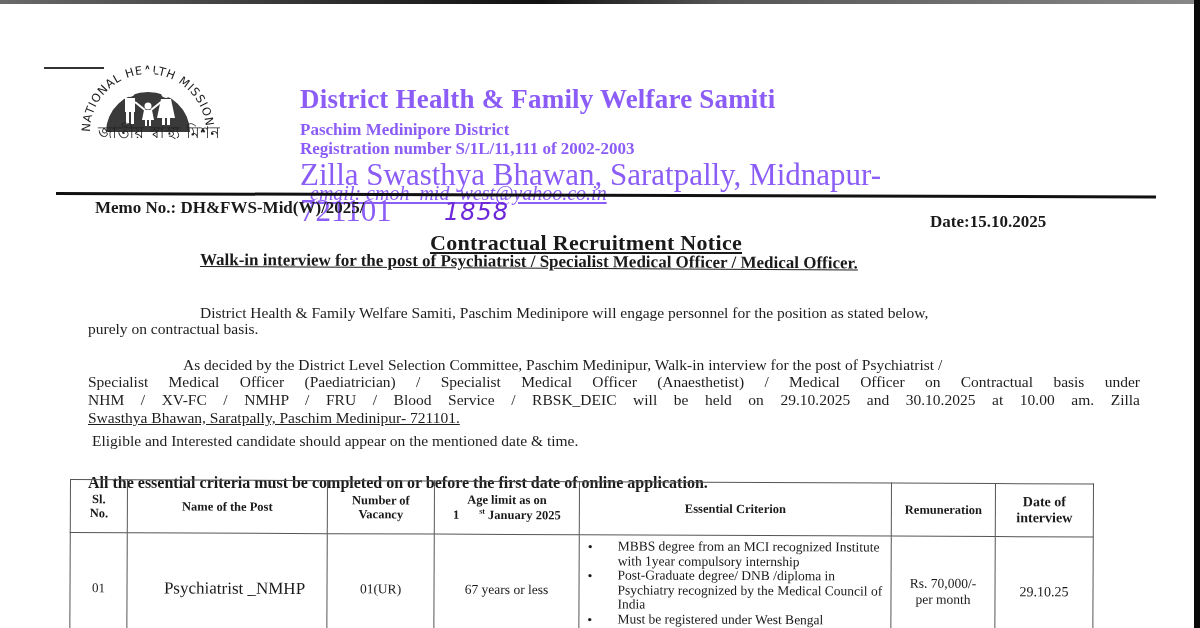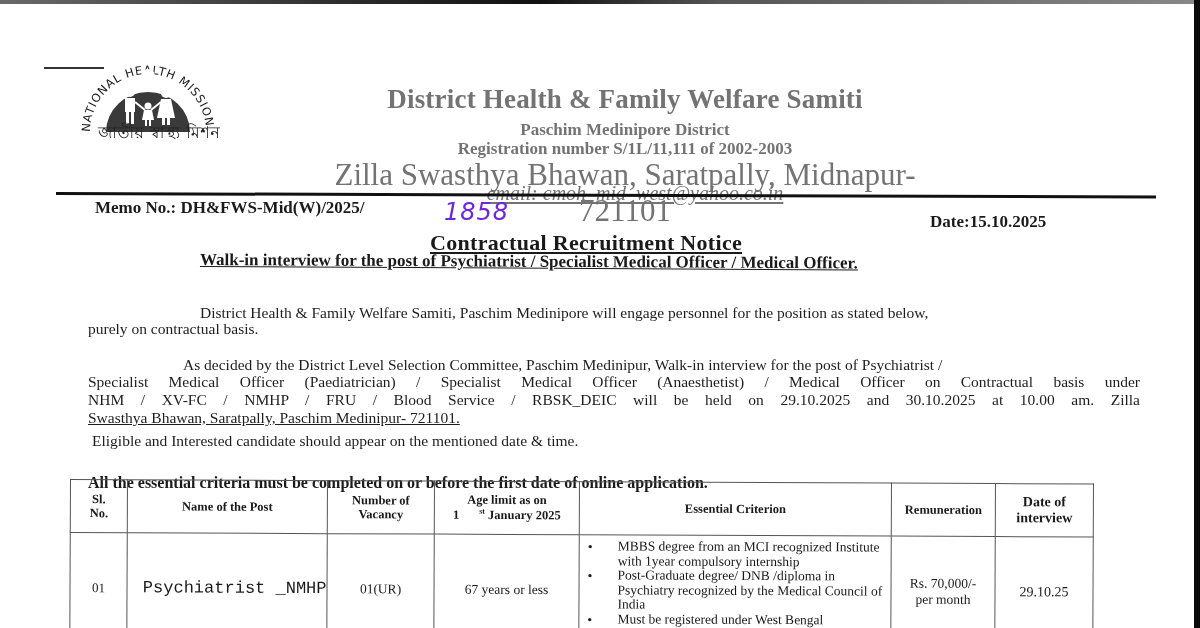--- a/index.html
+++ b/index.html
@@ -9,21 +9,21 @@
   .top-edge { position: absolute; left: 0; top: 0; width: 1200px; height: 4px;
     background: linear-gradient(90deg, #6a6a6a 0%, #2a2a2a 30%, #111 45%, #555 60%, #888 100%); }
   .right-edge { position: absolute; right: 0; top: 0; width: 6px; height: 628px; background: #0a0a0a; }
 
   
   .logo { position: absolute; left: 48px; top: 40px; width: 190px; height: 100px; }
   .logo-line { position: absolute; left: 44px; top: 67px; width: 60px; height: 2px; background: #333; }
   .bengali { position: absolute; left: 98px; top: 120px; font-size: 16px; font-family: "DejaVu Sans", sans-serif; color: #222; letter-spacing: 0.5px; }
 
   
-  .hdr { position: absolute; left: 300px; width: 650px; text-align: center; color: #737373; }
+  .hdr { position: absolute; left: 300px; width: 650px; color: #8b5cf6; }
   .h-title { top: 84px; font-size: 27px; font-weight: bold; letter-spacing: 0.2px; }
   .h-district { top: 120px; font-size: 17px; font-weight: bold; }
   .h-reg { top: 139px; font-size: 17px; font-weight: bold; }
   .h-addr { top: 157px; font-size: 31px; }
   .h-email { top: 182px; font-size: 20px; font-style: italic; text-decoration: underline; text-underline-offset: 2px; left: 310px; width: 650px; }
 
   .rule { position: absolute; left: 56px; top: 192px; width: 1100px; height: 3px; background: #111; transform: rotate(0.18deg); transform-origin: left; }
 
   .memo { position: absolute; left: 95px; top: 198px; font-size: 17px; font-weight: bold; }
   .memo-num { position: absolute; left: 444px; top: 198px; font-size: 24px; font-style: italic; color: #6d28d9; font-family: "DejaVu Sans", sans-serif; letter-spacing: 1px; }
@@ -41,21 +41,21 @@
   .tbl { position: absolute; left: 70px; top: 479px; border-collapse: collapse; transform: rotate(0.25deg); transform-origin: left top; }
   .tbl td, .tbl th { border: 1.5px solid #555; vertical-align: middle; text-align: center; }
   .tbl th { font-weight: bold; font-size: 12.5px; height: 53px; color: #1a1a1a; line-height: 1.15; }
   .tbl td { font-size: 15px; height: 110px; color: #1a1a1a; }
   .c1 { width: 57px; } .c2 { width: 200px; } .c3 { width: 107px; } .c4 { width: 145px; }
   .c5 { width: 312px; } .c6 { width: 104px; } .c7 { width: 98px; }
   .cell-top { vertical-align: top !important; }
   .crit { list-style: none; text-align: left; font-size: 13.5px; line-height: 1.08; padding: 4px 0 0 0; }
   .crit li { position: relative; padding-left: 38px; }
   .crit li::before { content: "•"; position: absolute; left: 8px; top: 0; font-size: 14px; }
-  .post-name { font-size: 17px; text-align: right; padding-left: 15px; font-family: Liberation Mono, monospace; }
+  .post-name { font-size: 17px; text-align: center; padding-left: 15px; }
   .sup { font-size: 8px; vertical-align: super; margin-left: 20px; }
 </style>
 </head>
 <body>
 
 <div class="top-edge"></div>
 <div class="right-edge"></div>
 
 <div class="logo">
   <svg width="190" height="100" viewBox="0 0 190 100">

